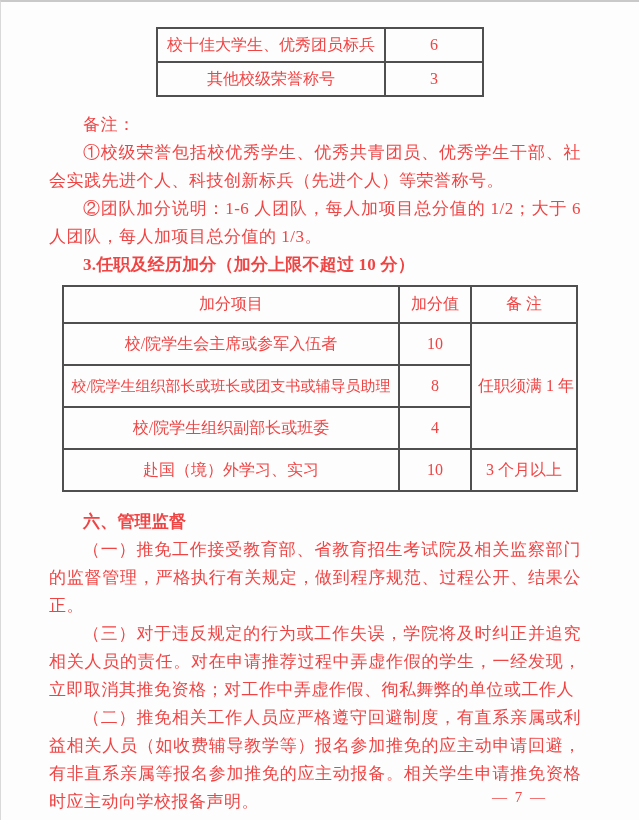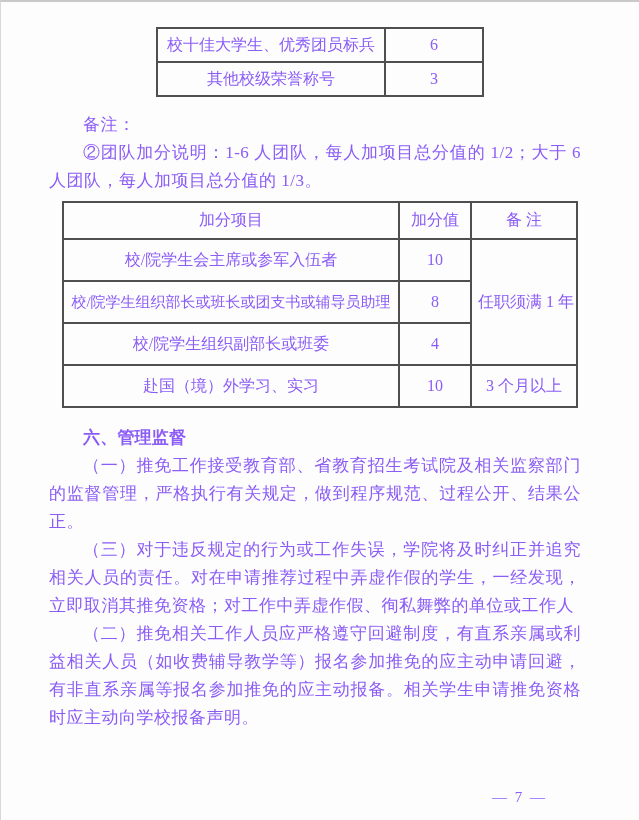--- a/index.html
+++ b/index.html
@@ -5,21 +5,21 @@
   html, body { margin: 0; padding: 0; background: #ffffff; }
   .page {
     position: relative;
     width: 639px;
     height: 820px;
     box-sizing: border-box;
     background: #fdfdfd;
     border-top: 2px solid #c9c9c9;
     border-left: 1px solid #d9d9d9;
     font-family: "Liberation Serif", "DejaVu Serif", serif;
-    color: #8b5cf6;
+    color: #ef4444;
     overflow: hidden;
   }
   
   table.t1 {
     border-collapse: collapse;
     margin: 25px auto 14px auto;
     table-layout: fixed;
     width: 314px;
   }
   table.t1 td {
@@ -88,21 +88,23 @@
       </tr>
       <tr>
         <td class="lab">其他校级荣誉称号</td>
         <td class="val">3</td>
       </tr>
     </tbody>
   </table>
 
   <div class="bodytext">
     <p>备注：</p>
+    <p>①校级荣誉包括校优秀学生、优秀共青团员、优秀学生干部、社会实践先进个人、科技创新标兵（先进个人）等荣誉称号。</p>
     <p>②团队加分说明：1-6 人团队，每人加项目总分值的 1/2；大于 6 人团队，每人加项目总分值的 1/3。</p>
+    <p class="h-bold">3.任职及经历加分（加分上限不超过 10 分）</p>
   </div>
 
   <table class="t2">
     <tbody>
       <tr>
         <th class="c-item">加分项目</th>
         <th class="c-val">加分值</th>
         <th class="c-note">备 注</th>
       </tr>
       <tr>

